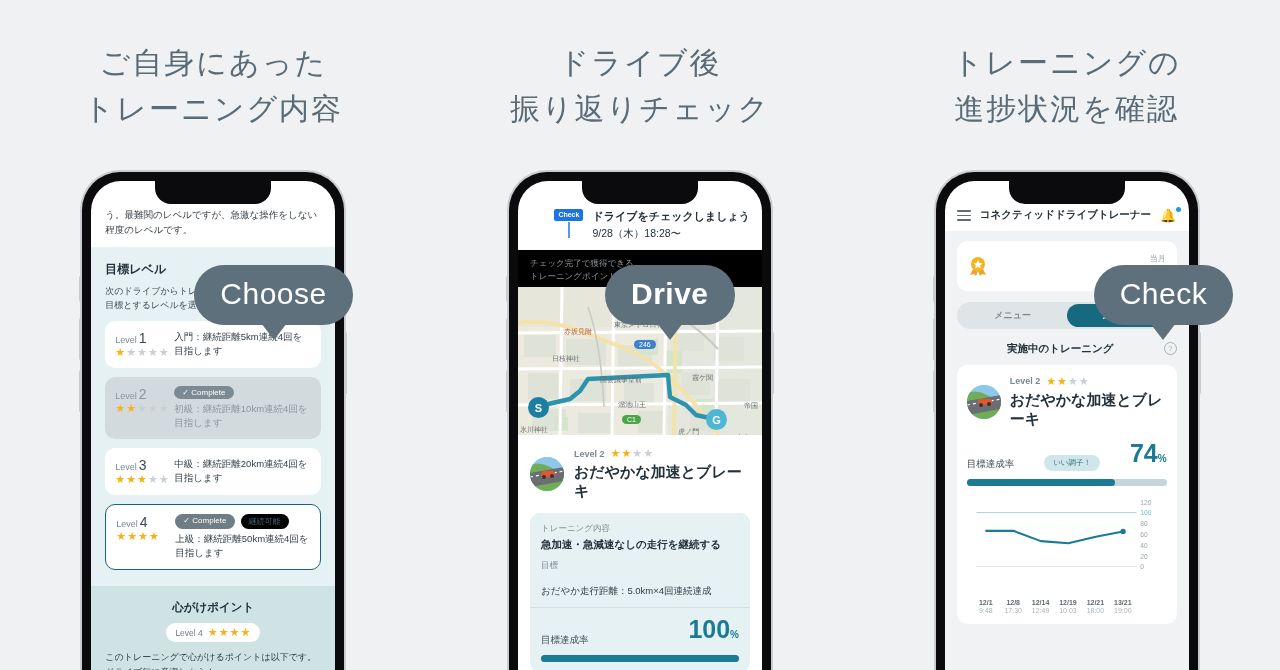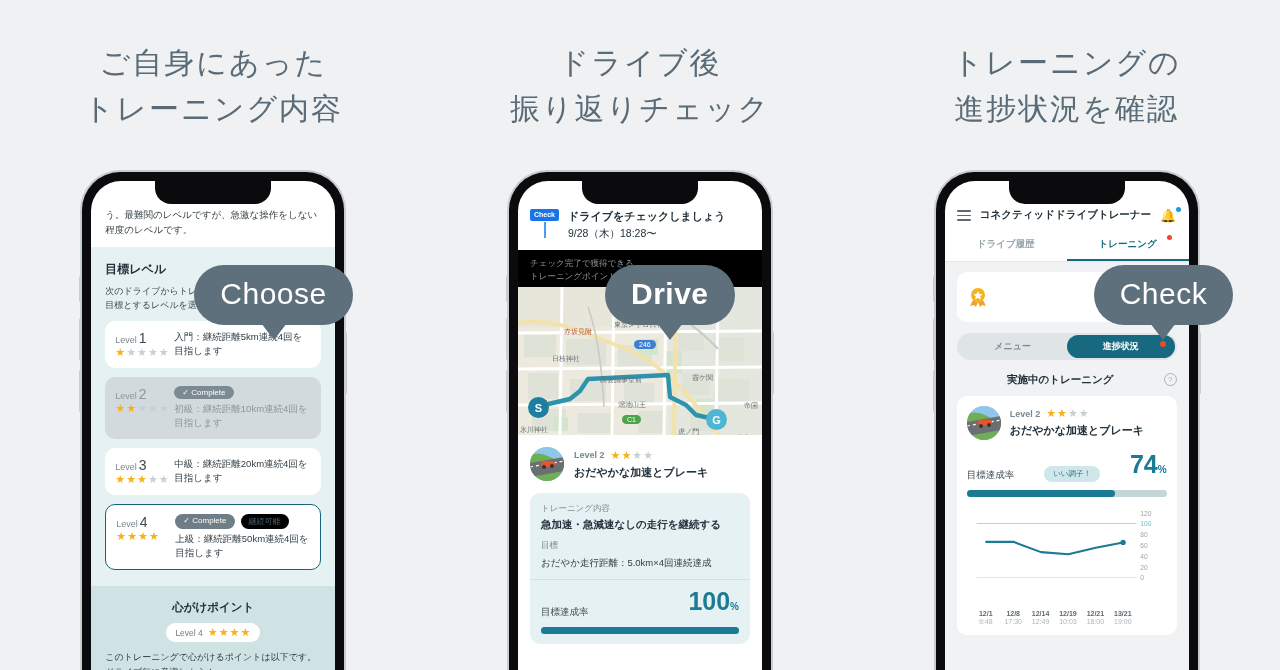--- a/index.html
+++ b/index.html
@@ -103,21 +103,21 @@
   .p1-foot { background:#cfe3e4; margin:16px -14px 0 -14px; padding:14px; }
   .p1-foot-h { display:flex; align-items:center; gap:8px;flex-direction:column; }
   .p1-foot-h b { font-size:11.5px; color:#22313a; }
   .pill-lvl {
     background:#fff; border-radius:11px; padding:3px 9px;
     font-size:8.5px; color:#6d7b83; display:flex; gap:5px; align-items:center;
   }
   .p1-foot p { font-size:9px; line-height:14.5px; color:#2f3c44; margin-top:8px; }
 
   
-  .p2-head { padding:28px 12px 9px 12px; display:flex; gap:9px; }
+  .p2-head { padding:28px 12px 9px 12px; display:flex; gap:9px;justify-content:flex-end; }
   .chk-badge {
     background:#1a73e8; color:#fff; font-size:7px; font-weight:bold;
     border-radius:2px; padding:2px 4px; position:relative; height:12px;
   }
   .chk-badge:after {
     content:""; position:absolute; left:50%; top:13px; margin-left:-1px;
     width:2px; height:16px; background:#4a9bf5;
   }
   .p2-title { font-size:11px; font-weight:bold; color:#22313a; }
   .p2-date { font-size:10.5px; color:#22313a; margin-top:3px; }
@@ -135,25 +135,25 @@
     color:#fff; font-size:11px; font-weight:bold;
     display:flex; align-items:center; justify-content:center;
   }
   .sg.s { background:#1d7fa0; }
   .sg.g { background:#4db6d4; }
   .p2-train { padding:12px; display:flex; gap:10px; align-items:center; }
   .thumb {
     width:34px; height:34px; border-radius:50%; flex:none;
     background:#8fc7e8; position:relative; overflow:hidden;
   }
-  .p2-tname { font-size:11px; font-weight:bold; color:#22313a; margin-top:3px; }
+  .p2-tname { font-size:15px; font-weight:bold; color:#22313a; margin-top:3px; }
   .p2-card { background:#e6f1f3; margin:0 12px; border-radius:10px; padding:10px 11px; }
   .lbl-s { font-size:8.5px; color:#7f8b91; }
   .val-b { font-size:10.5px; font-weight:bold; color:#22313a; margin-top:3px; }
-  .val-n { font-size:9.5px; color:#2f3c44; margin-top:5px; }
+  .val-n { font-size:9.5px; color:#2f3c44; margin-top:13px; }
   .p2-div { border-top:1px solid #d2dfe3; margin:9px -11px; }
   .rate-row { display:flex; align-items:flex-end; justify-content:space-between; }
   .big-num { font-size:25px; font-weight:bold; color:#1b7a94; line-height:25px; }
   .big-num small { font-size:10px; }
   .bar { height:7px; border-radius:4px; background:#c5d6db; margin-top:8px; }
   .bar > i { display:block; height:100%; border-radius:4px; background:#1b7a94; }
 
   
   .p3-nav {
     padding:26px 12px 7px 12px; display:flex; align-items:center; gap:9px;
@@ -459,27 +459,20 @@
         <div class="p3-nav">
           <span class="ham">
               <i></i>
               <i></i>
               <i></i>
             </span>
           <span class="p3-title">コネクティッドドライブトレーナー</span>
           <span class="bell">🔔<i class="dot-b"></i></span>
         </div>
 
-        <div class="tabs">
-          <div class="tab">ドライブ履歴</div>
-          <div class="tab on">
-            <span>トレーニング</span>
-            <i class="dot-r"></i>
-          </div>
-        </div>
 
         <div class="p3-body">
           <div class="medal-card">
             <span class="medal">
               <svg viewBox="0 0 20 20">
                 <path d="M5 13 L2 19 L6 18 L8 20 L10 15Z" fill="#f1a22b"></path>
                 <path d="M15 13 L18 19 L14 18 L12 20 L10 15Z" fill="#f1a22b"></path>
                 <circle cx="10" cy="8" r="7" fill="#f6b319"></circle>
                 <path d="M10 4 L11.4 7 L14.6 7.3 L12.2 9.4 L12.9 12.5 L10 10.9 L7.1 12.5 L7.8 9.4 L5.4 7.3 L8.6 7Z" fill="#fff"></path>
               </svg>

